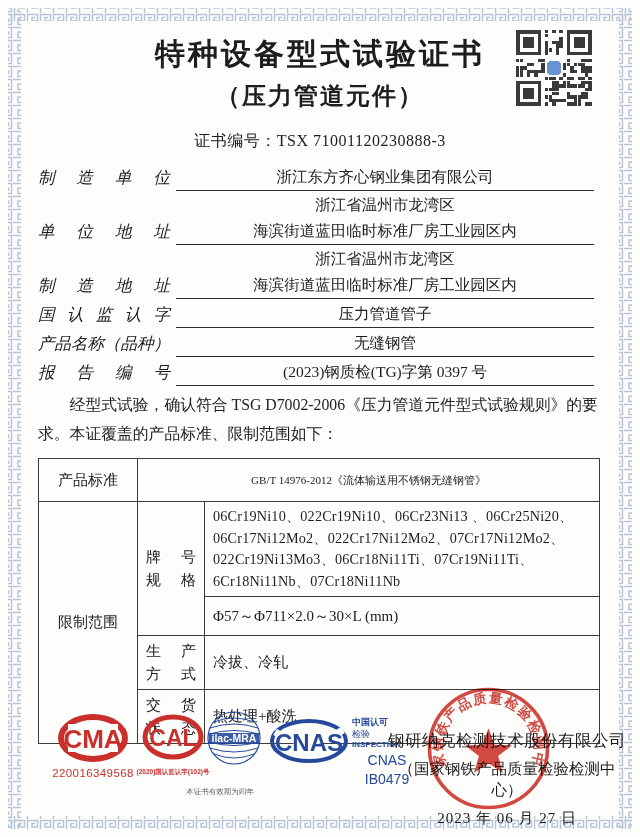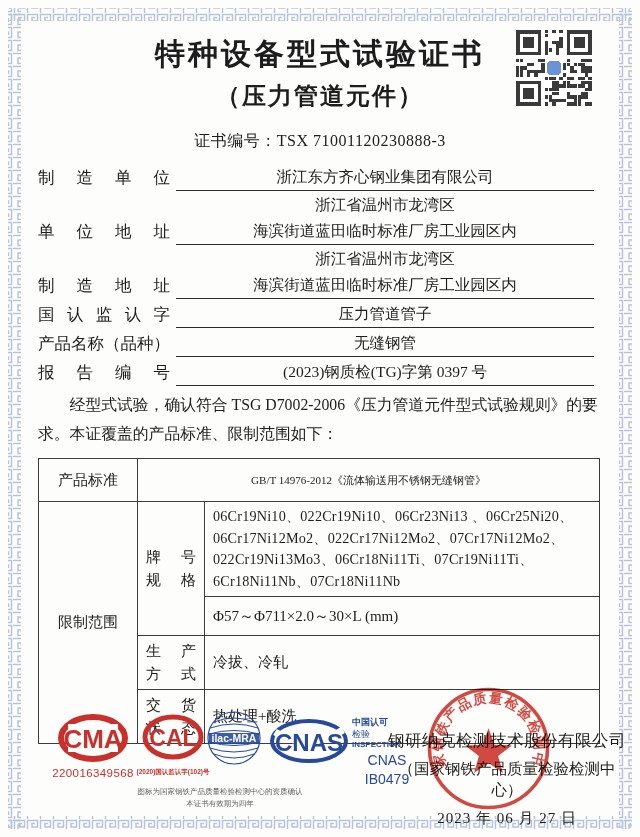--- a/index.html
+++ b/index.html
@@ -17,21 +17,21 @@
               font-size:24px; font-weight:bold; letter-spacing:2px; color:#1d1d1d; }
   .qr { position:absolute; left:516px; top:30px; }
   .certline { position:absolute; top:131px; left:0; width:100%; text-align:center;
               font-size:16px; color:#1d1d1d; letter-spacing:0.5px; }
 
   
   .fields { position:absolute; left:38px; top:163px; width:556px; }
   .frow { display:flex; align-items:flex-end; margin-bottom:1px; }
   .frow.single { height:28px; }
   .flabel { width:132px; flex:0 0 132px; font-size:16.5px; color:#1d1d1d;
-            text-align:justify; text-align-last:justify; padding-bottom:2px; }
+            text-align:justify; text-align-last:justify; padding-bottom:2px;font-style:italic; }
   .fcol { flex:1; margin-left:6px; }
   .fline { height:26px; line-height:26px; text-align:center; font-size:15.5px; color:#1d1d1d; }
   .fval  { flex:1; margin-left:6px; border-bottom:1px solid #2c2c2c;
            text-align:center; font-size:15.5px; height:26px; line-height:26px; color:#1d1d1d; }
   .fline.ul { border-bottom:1px solid #2c2c2c; }
 
   
   .statement { position:absolute; left:38px; top:390px; width:562px;
                font-size:15.8px; line-height:1.85; text-indent:2em; color:#1d1d1d; }
 
@@ -340,21 +340,20 @@
       <div class="a4">CNAS IB0479</div>
     </div>
 
     <div class="company">
       <div class="c1">钢研纳克检测技术股份有限公司</div>
       <div class="c2">（国家钢铁产品质量检验检测中心）</div>
       <div class="cdate">2023 年 06 月 27 日</div>
     </div>
 
     <div class="notes">
-      <div>图标为国家钢铁产品质量检验检测中心的资质确认</div>
       <div>本证书有效期为四年</div>
     </div>
 
     <svg class="stamp" width="145" height="145" viewBox="0 0 145 145">
       <circle cx="72.5" cy="72.5" r="59" fill="none" stroke="#cf3a32" stroke-width="3.6"></circle>
       <path id="sealArc" d="M 29.5 89 A 46 46 0 1 1 115.5 89" fill="none"></path>
       <text font-size="13.5" font-weight="600" fill="#cf3a32" letter-spacing="1.5" font-family="Liberation Serif, serif">
         <textPath href="#sealArc" startOffset="50%" text-anchor="middle">国家钢铁产品质量检验检测中心</textPath>
       </text>
       <path transform="translate(72.5,77) scale(1.12)" fill="#cf3a32" d="M0,-22 L5.29,-7.28 L20.92,-6.8 L8.56,2.78 L12.93,17.8 L0,9 L-12.93,17.8 L-8.56,2.78 L-20.92,-6.8 L-5.29,-7.28 Z"></path>

